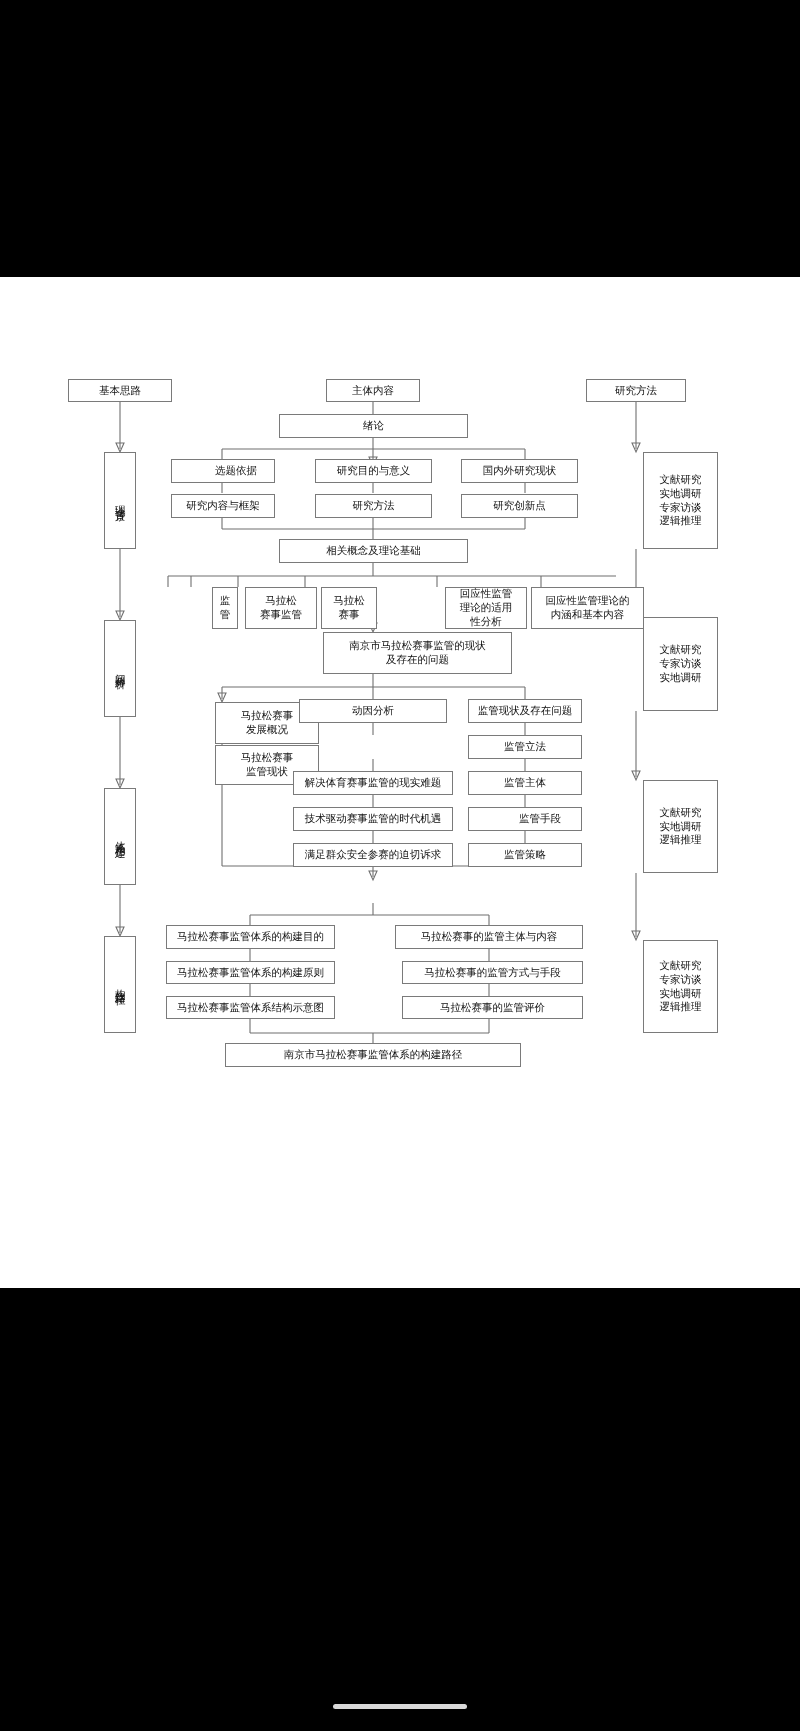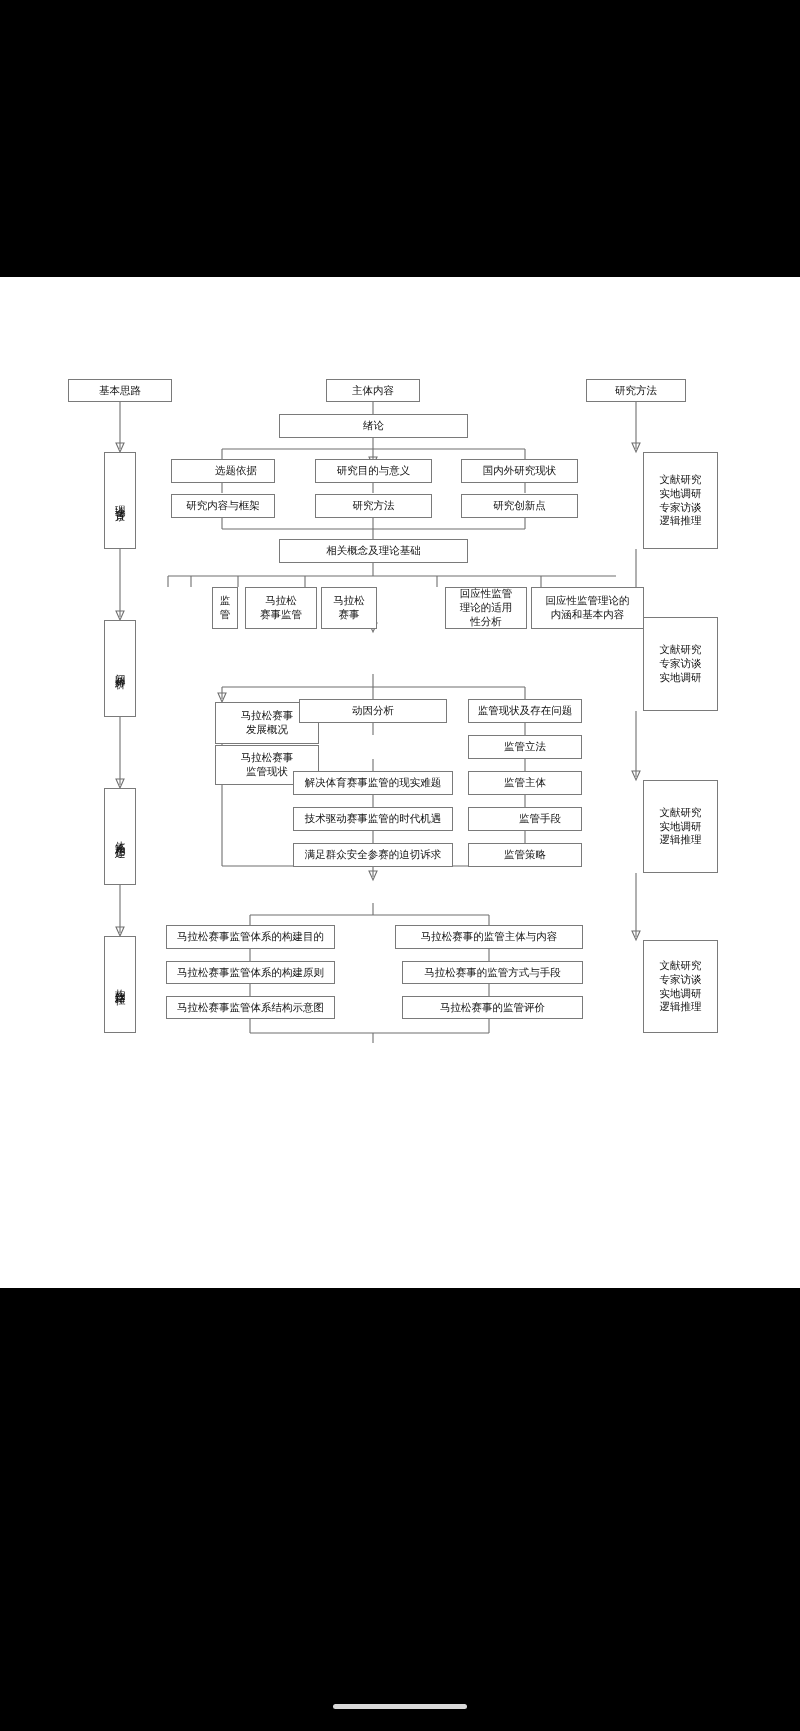--- a/index.html
+++ b/index.html
@@ -153,20 +153,22 @@
       <div class="box multi" style="left:185px;top:310px;width:72px;height:42px;white-space:pre-line;">马拉松
 赛事监管</div>
       <div class="box multi" style="left:261px;top:310px;width:56px;height:42px;white-space:pre-line;">马拉松
 赛事</div>
       <div class="box multi" style="left:385px;top:310px;width:82px;height:42px;white-space:pre-line;">回应性监管
 理论的适用
 性分析</div>
       <div class="box multi" style="left:471px;top:310px;width:113px;height:42px;white-space:pre-line;">回应性监管理论的
 内涵和基本内容</div>
 
+      <div class="box multi" style="left:263px;top:355px;width:189px;height:42px;white-space:pre-line;">南京市马拉松赛事监管的现状
+及存在的问题</div>
 
       <div class="box multi" style="left:155px;top:425px;width:104px;height:42px;white-space:pre-line;">马拉松赛事
 发展概况</div>
       <div class="box multi" style="left:155px;top:468px;width:104px;height:40px;white-space:pre-line;">马拉松赛事
 监管现状</div>
 
       <div class="box" style="left:283px;top:422px;width:148px;height:24px;">动因分析</div>
       <div class="box" style="left:277px;top:458px;width:160px;height:24px;margin-top:36px;">顺应国家相关政策的总体部署</div>
       <div class="box" style="left:277px;top:494px;width:160px;height:24px;">解决体育赛事监管的现实难题</div>
       <div class="box" style="left:277px;top:530px;width:160px;height:24px;">技术驱动赛事监管的时代机遇</div>
@@ -180,17 +182,18 @@
 
 
       <div class="box" style="left:150px;top:648px;width:169px;height:24px;">马拉松赛事监管体系的构建目的</div>
       <div class="box" style="left:150px;top:684px;width:169px;height:23px;">马拉松赛事监管体系的构建原则</div>
       <div class="box" style="left:150px;top:719px;width:169px;height:23px;">马拉松赛事监管体系结构示意图</div>
 
       <div class="box" style="left:379px;top:648px;width:188px;height:24px;">马拉松赛事的监管主体与内容</div>
       <div class="box" style="left:386px;top:684px;width:181px;height:23px;">马拉松赛事的监管方式与手段</div>
       <div class="box" style="left:386px;top:719px;width:181px;height:23px;">马拉松赛事的监管评价</div>
 
+      <div class="box" style="left:209px;top:766px;width:296px;height:24px;">南京市马拉松赛事监管体系的构建路径</div>
 
     </div>
   </div>
   <div class="home-indicator"></div>
 </div>
 
 </body></html>

